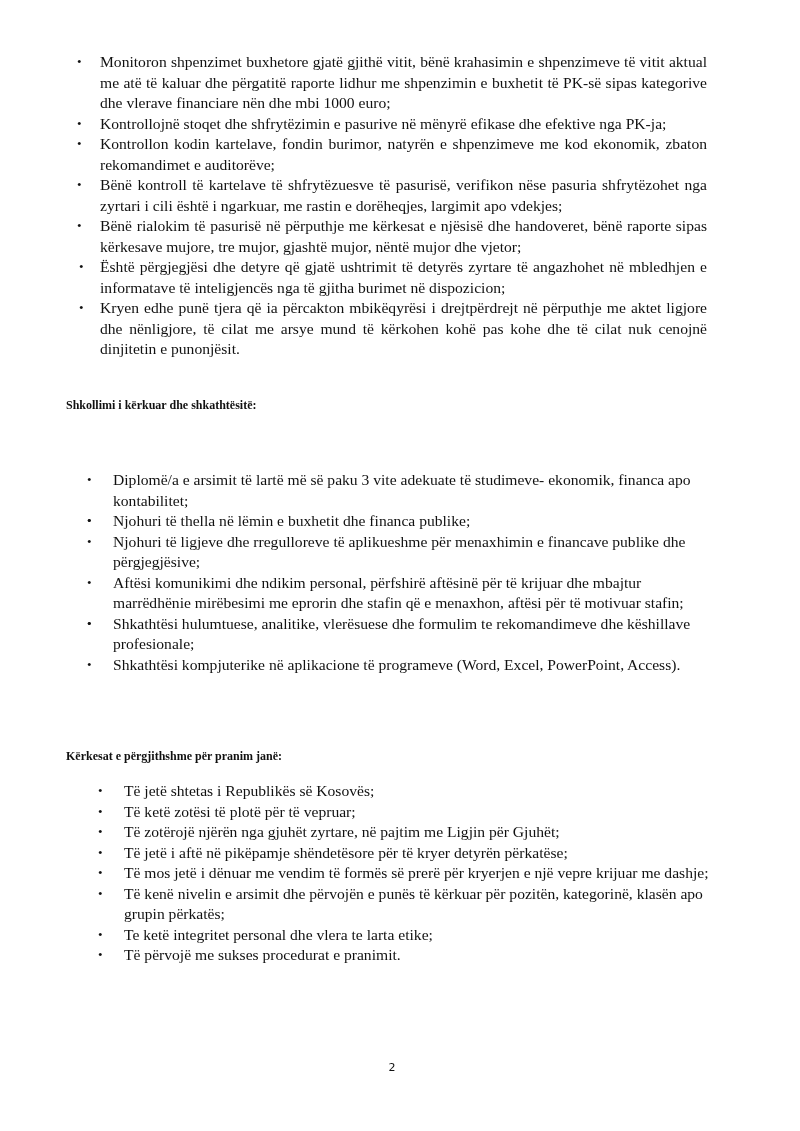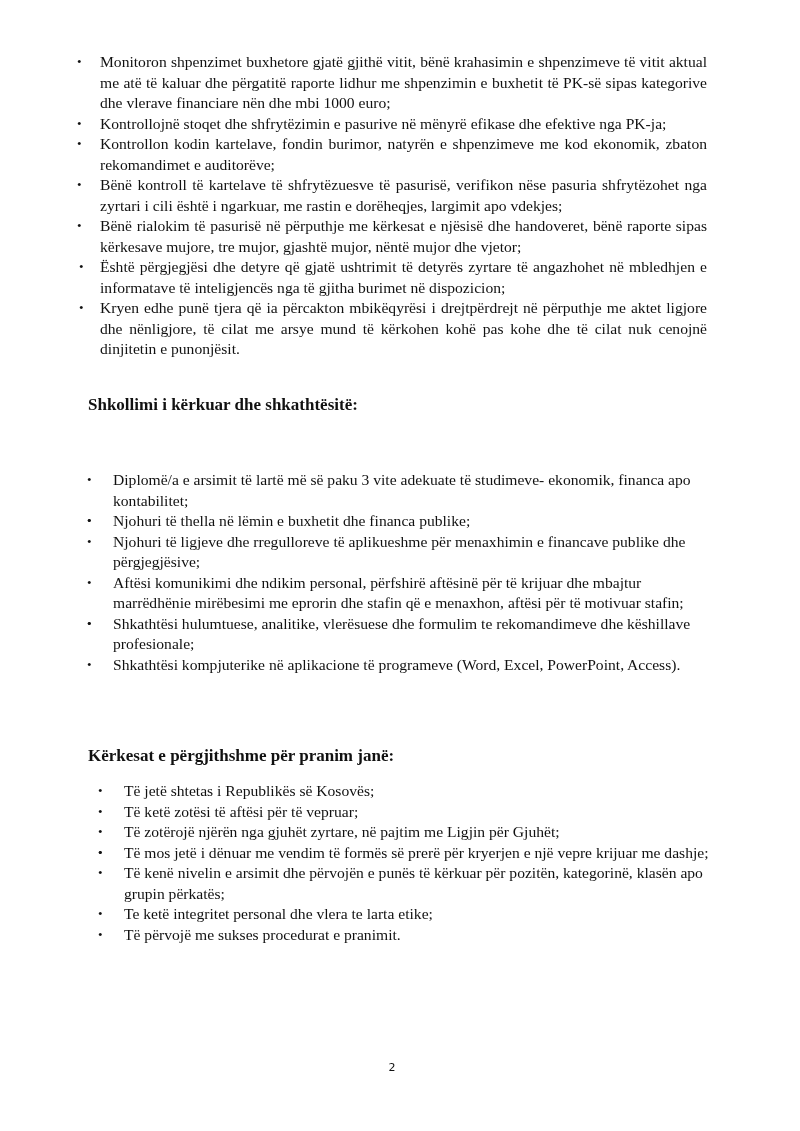--- a/index.html
+++ b/index.html
@@ -6,21 +6,21 @@
     body { width: 800px; height: 1131px; position: relative; overflow: hidden;
            font-family: "Liberation Serif", serif; color: #111; }
     .page { position: absolute; left: 0; top: 0; width: 800px; height: 1131px; }
     ul { list-style: none; margin: 0; padding: 0; }
     .li { position: relative; font-size: 15.6px; line-height: 20.5px; }
     .bullet { position: absolute; font-size: 13px; line-height: 20.5px; }
     .s1 { position: absolute; left: 100px; top: 52px; width: 607px; }
     .s1 .li { text-align: justify; }
     .s1 .bullet { left: -23px; }
     .s1 .li.alt .bullet { left: -21px; }
-    .heading { position: absolute; left: 88px; font-weight: bold; font-size: 17px; line-height: 20px; }
+    .heading { position: absolute; left: 66px; font-weight: bold; font-size: 12px; line-height: 20px; }
     .h1 { top: 395px; }
     .h2 { top: 746px; text-align: right; }
     .s2 { position: absolute; left: 113px; top: 470px; width: 600px; }
     .s2 .bullet { left: -26px; }
     .s3 { position: absolute; left: 124px; top: 781px; width: 600px; }
     .s3 .bullet { left: -26px; }
     .pagenum { position: absolute; left: 0; width: 784px; top: 1061px; text-align: center;
                font-family: "DejaVu Sans", sans-serif; font-size: 11px; }
   </style>
 </head>
@@ -48,23 +48,23 @@
     <li class="li"><span class="bullet">•</span><span>Aftësi komunikimi dhe ndikim personal, përfshirë aftësinë për të krijuar dhe mbajtur marrëdhënie mirëbesimi me eprorin dhe stafin që e menaxhon, aftësi për të motivuar stafin;</span></li>
     <li class="li"><span class="bullet">•</span></li>
     <li class="li"><span class="bullet">•</span><span>Shkathtësi hulumtuese, analitike, vlerësuese dhe formulim te rekomandimeve dhe këshillave profesionale;</span></li>
     <li class="li"><span class="bullet">•</span><span>Shkathtësi kompjuterike në aplikacione të programeve (Word, Excel, PowerPoint, Access).</span></li>
   </ul>
 
   <div class="heading h2">Kërkesat e përgjithshme për pranim janë:</div>
 
   <ul class="s3">
     <li class="li"><span class="bullet">•</span><span>Të jetë shtetas i Republikës së Kosovës;</span></li>
-    <li class="li"><span class="bullet">•</span><span>Të ketë zotësi të aftësi për të vepruar;</span></li>
+    <li class="li"><span class="bullet">•</span><span>Të ketë zotësi të plotë për të vepruar;</span></li>
     <li class="li"><span class="bullet">•</span><span>Të zotërojë njërën nga gjuhët zyrtare, në pajtim me Ligjin për Gjuhët;</span></li>
-    <li class="li"><span class="bullet">•</span></li>
+    <li class="li"><span class="bullet">•</span><span>Të jetë i aftë në pikëpamje shëndetësore për të kryer detyrën përkatëse;</span></li>
     <li class="li"><span class="bullet">•</span><span>Të mos jetë i dënuar me vendim të formës së prerë për kryerjen e një vepre krijuar me dashje;</span></li>
     <li class="li"><span class="bullet">•</span><span>Të kenë nivelin e arsimit dhe përvojën e punës të kërkuar për pozitën, kategorinë, klasën apo grupin përkatës;</span></li>
     <li class="li"><span class="bullet">•</span><span>Te ketë integritet personal dhe vlera te larta etike;</span></li>
     <li class="li"><span class="bullet">•</span><span>Të përvojë me sukses procedurat e pranimit.</span></li>
   </ul>
 
   <div class="pagenum">2</div>
 </div>
 
 </body></html>

